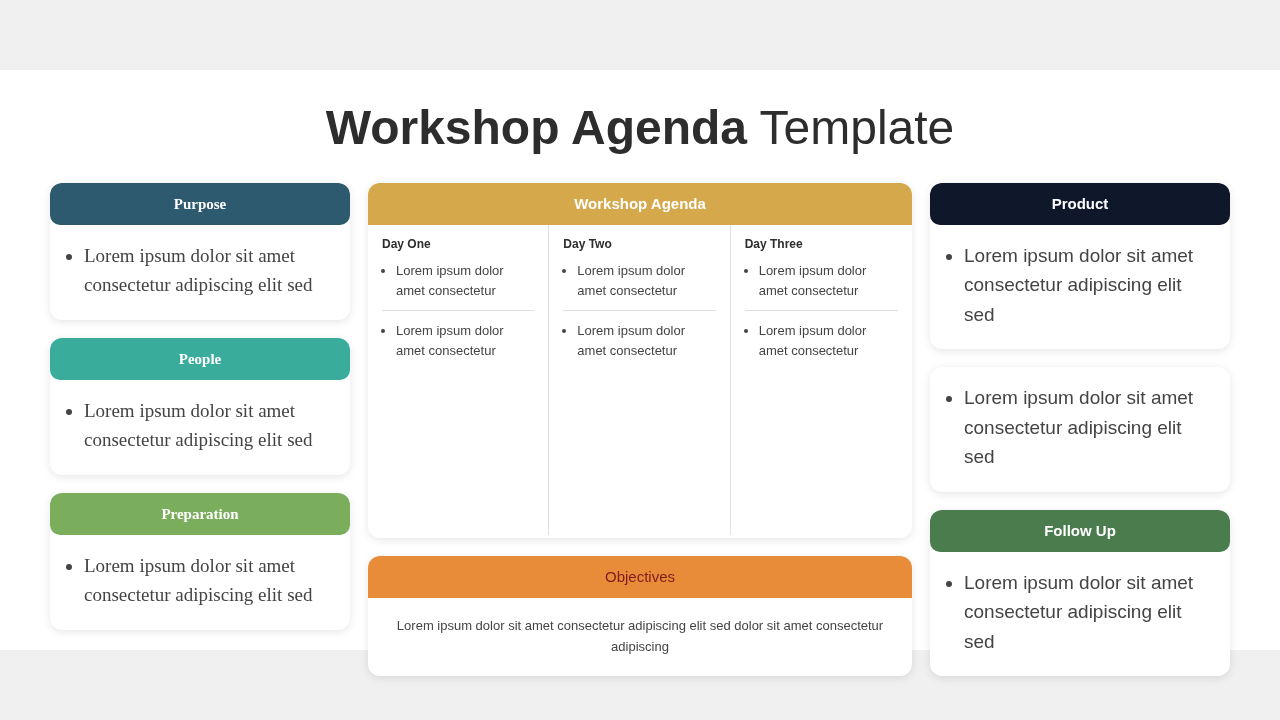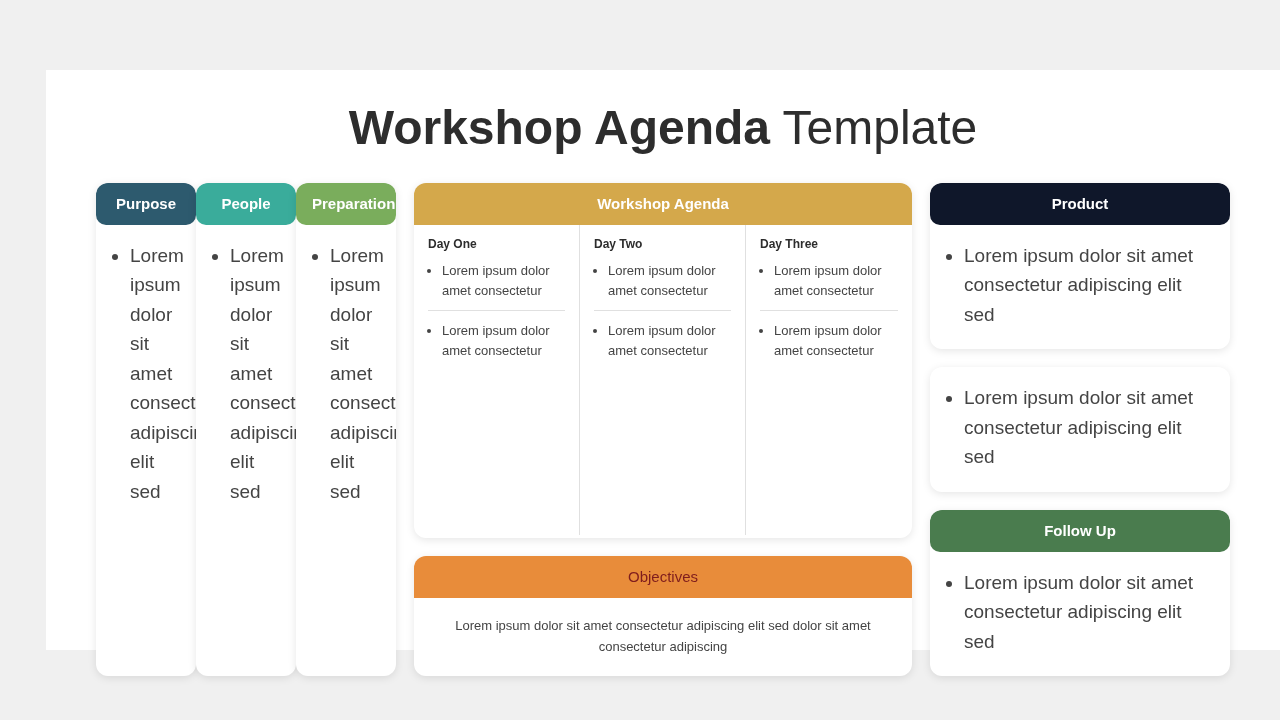--- a/index.html
+++ b/index.html
@@ -13,21 +13,20 @@
       align-items: center;
       justify-content: center;
     }
     .slide {
       background: #ffffff;
       width: 1280px;
       height: 580px;
       padding: 30px 50px 30px 50px;
       display: flex;
       flex-direction: column;
-      margin-left: 46px;
     }
     .title-area {
       text-align: center;
       margin-bottom: 28px;
     }
     .title-area h1 {
       font-size: 48px;
       color: #2d2d2d;
     }
     .title-area h1 span.bold {
@@ -149,21 +148,23 @@
     }
     
     .content-area {
       display: grid;
       grid-template-columns: 300px 1fr 300px;
       gap: 18px;
       flex: 1;
     }
     .col-left {
       display: flex;
-      flex-direction: row;
+      flex-direction: column;
+      gap: 18px;
+      font-family: Liberation Serif, serif;
     }
     .col-middle {
       display: flex;
       flex-direction: column;
       gap: 18px;
     }
     .col-right {
       display: flex;
         flex-direction: column;
       gap: 18px;

